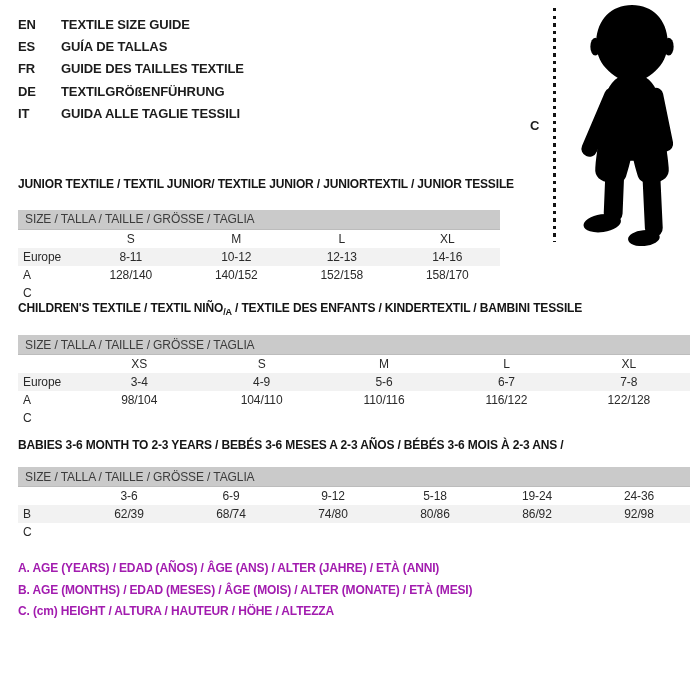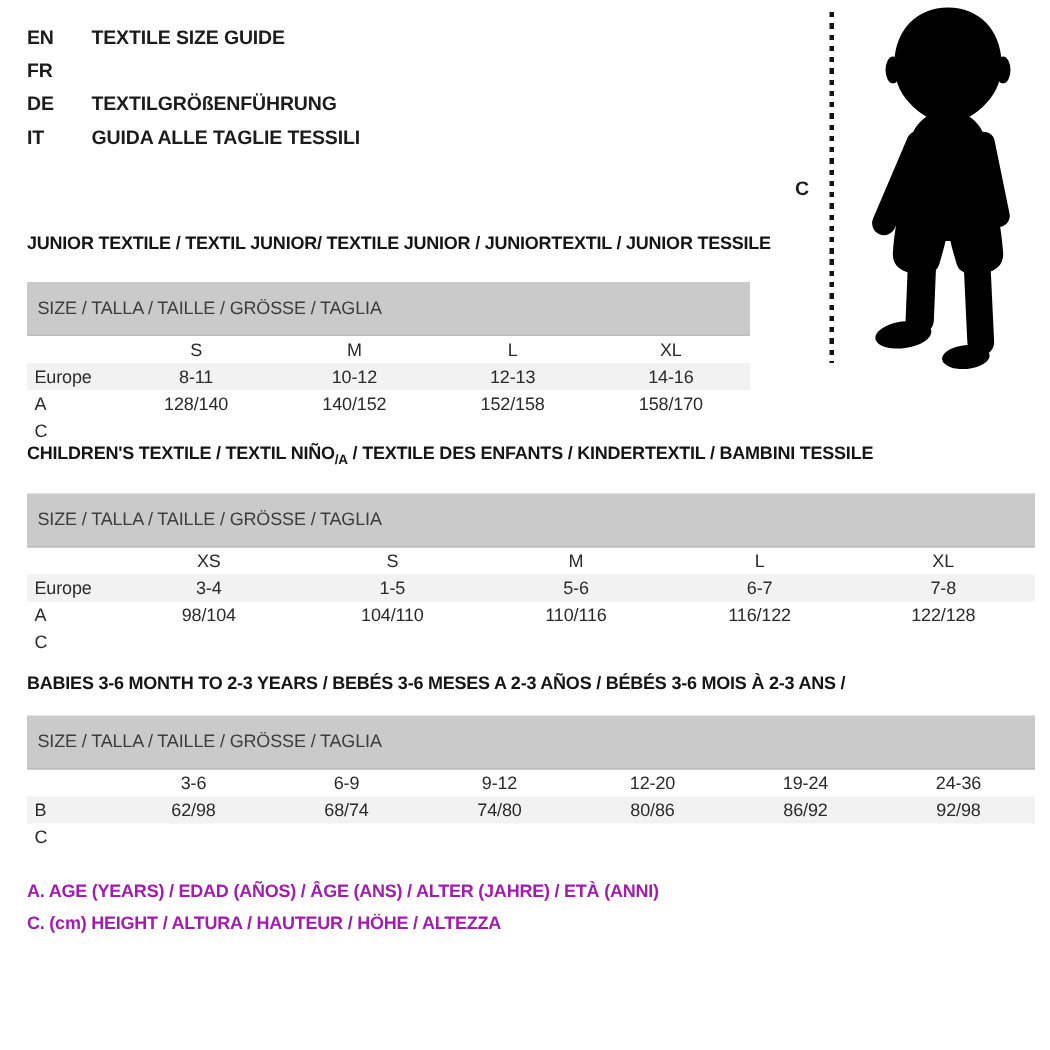--- a/index.html
+++ b/index.html
@@ -20,42 +20,47 @@
   .sec-title{font-weight:bold;font-size:12px;letter-spacing:-0.15px;color:#151515;line-height:14px;}
   .sec-title .subsc{font-size:9px;vertical-align:sub;}
   .t1-title{margin-top:52px;}
   .t2-title{margin-top:17px;}
   .t3-title{margin-top:26px;line-height:20px;}
   
   .size-table{font-size:12px;color:#2a2a2a;letter-spacing:-0.1px;}
   .size-table.t1{width:482px;margin-top:19px;}
   .size-table.t2{width:672px;margin-top:16px;}
   .size-table.t3{width:672px;margin-top:12px;}
-  .bar{height:36px;background:#cacaca;border-bottom:1px solid #bcbcbc;box-sizing:border-box;
+  .bar{height:20px;background:#cacaca;border-bottom:1px solid #bcbcbc;box-sizing:border-box;
     display:flex;align-items:center;padding-left:7px;color:#3c3c3c;}
   .trow{height:18px;display:flex;align-items:center;}
   .trow.alt{background:#f2f2f2;}
   .rlabel{width:60px;padding-left:5px;box-sizing:border-box;margin-top:36px;}
   .tcell{flex:1;text-align:center;}
   
   .legend{margin-top:35px;}
   .legend-line{font-weight:bold;font-size:12px;letter-spacing:-0.15px;line-height:21.5px;color:#a21caf;}
 </style>
 </head>
 <body>
 
 <div class="page">
 
   <div class="langs">
     <div class="lang-row">
       <span class="lang-code">EN</span>
       <span class="lang-label">TEXTILE SIZE GUIDE</span>
     </div>
     <div class="lang-row">
+      <span class="lang-code">ES</span>
+      <span class="lang-label">GUÍA DE TALLAS</span>
+    </div>
+    <div class="lang-row">
       <span class="lang-code">FR</span>
+      <span class="lang-label">GUIDE DES TAILLES TEXTILE</span>
     </div>
     <div class="lang-row">
       <span class="lang-code">DE</span>
       <span class="lang-label">TEXTILGRÖßENFÜHRUNG</span>
     </div>
     <div class="lang-row">
       <span class="lang-code">IT</span>
       <span class="lang-label">GUIDA ALLE TAGLIE TESSILI</span>
     </div>
   </div>
@@ -118,21 +123,21 @@
       <span class="rlabel">Europe</span>
       <span class="tcell">XS</span>
       <span class="tcell">S</span>
       <span class="tcell">M</span>
       <span class="tcell">L</span>
       <span class="tcell">XL</span>
     </div>
     <div class="trow alt">
       <span class="rlabel">A</span>
       <span class="tcell">3-4</span>
-      <span class="tcell">1-5</span>
+      <span class="tcell">4-9</span>
       <span class="tcell">5-6</span>
       <span class="tcell">6-7</span>
       <span class="tcell">7-8</span>
     </div>
     <div class="trow">
       <span class="rlabel">C</span>
       <span class="tcell">98/104</span>
       <span class="tcell">104/110</span>
       <span class="tcell">110/116</span>
       <span class="tcell">116/122</span>
@@ -143,33 +148,34 @@
   <div class="sec-title t3-title">
     <div>BABIES 3-6 MONTH TO 2-3 YEARS / BEBÉS 3-6 MESES A 2-3 AÑOS / BÉBÉS 3-6 MOIS À 2-3 ANS /</div>
   </div>
   <div class="size-table t3">
     <div class="bar">SIZE / TALLA / TAILLE / GRÖSSE / TAGLIA</div>
     <div class="trow">
       <span class="rlabel">B</span>
       <span class="tcell">3-6</span>
       <span class="tcell">6-9</span>
       <span class="tcell">9-12</span>
-      <span class="tcell">12-20</span>
+      <span class="tcell">5-18</span>
       <span class="tcell">19-24</span>
       <span class="tcell">24-36</span>
     </div>
     <div class="trow alt">
       <span class="rlabel">C</span>
-      <span class="tcell">62/98</span>
+      <span class="tcell">62/39</span>
       <span class="tcell">68/74</span>
       <span class="tcell">74/80</span>
       <span class="tcell">80/86</span>
       <span class="tcell">86/92</span>
       <span class="tcell">92/98</span>
     </div>
   </div>
 
   <div class="legend">
     <div class="legend-line">A. AGE (YEARS) / EDAD (AÑOS) / ÂGE (ANS) / ALTER (JAHRE) / ETÀ (ANNI)</div>
+    <div class="legend-line">B. AGE (MONTHS) / EDAD (MESES) / ÂGE (MOIS) / ALTER (MONATE) / ETÀ (MESI)</div>
     <div class="legend-line">C. (cm) HEIGHT / ALTURA / HAUTEUR / HÖHE / ALTEZZA</div>
   </div>
 
 </div>
 
 </body></html>

